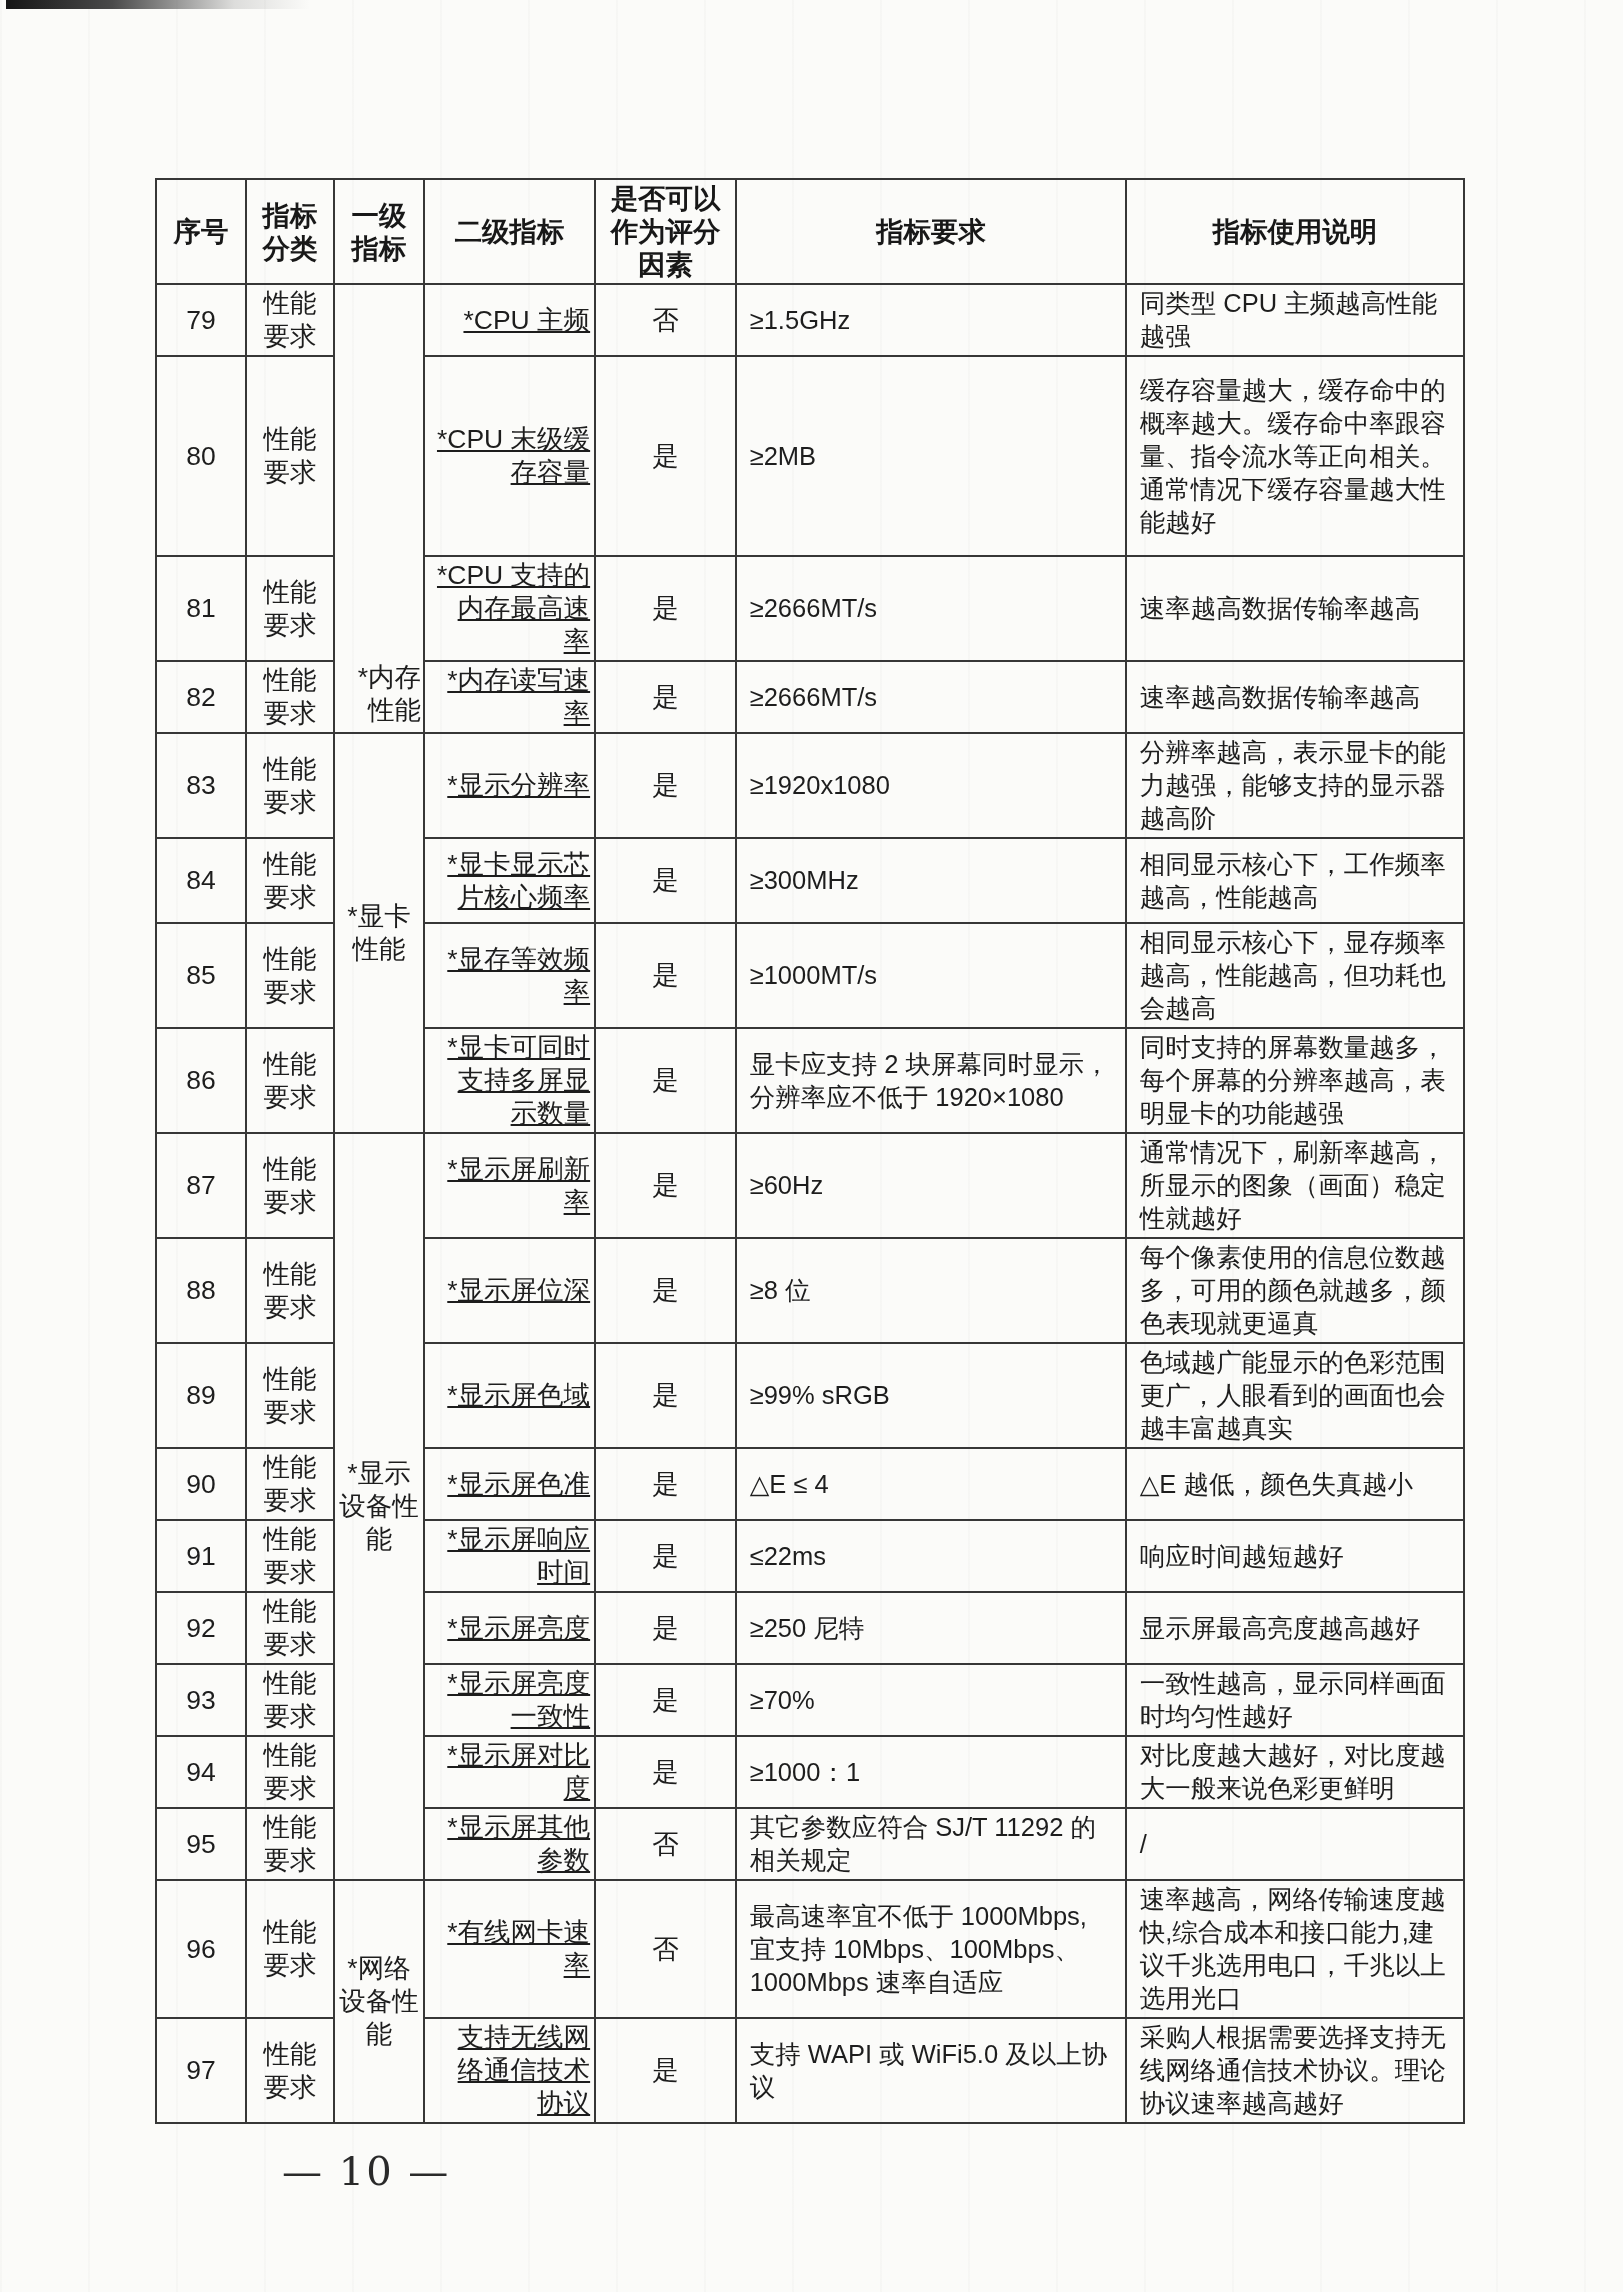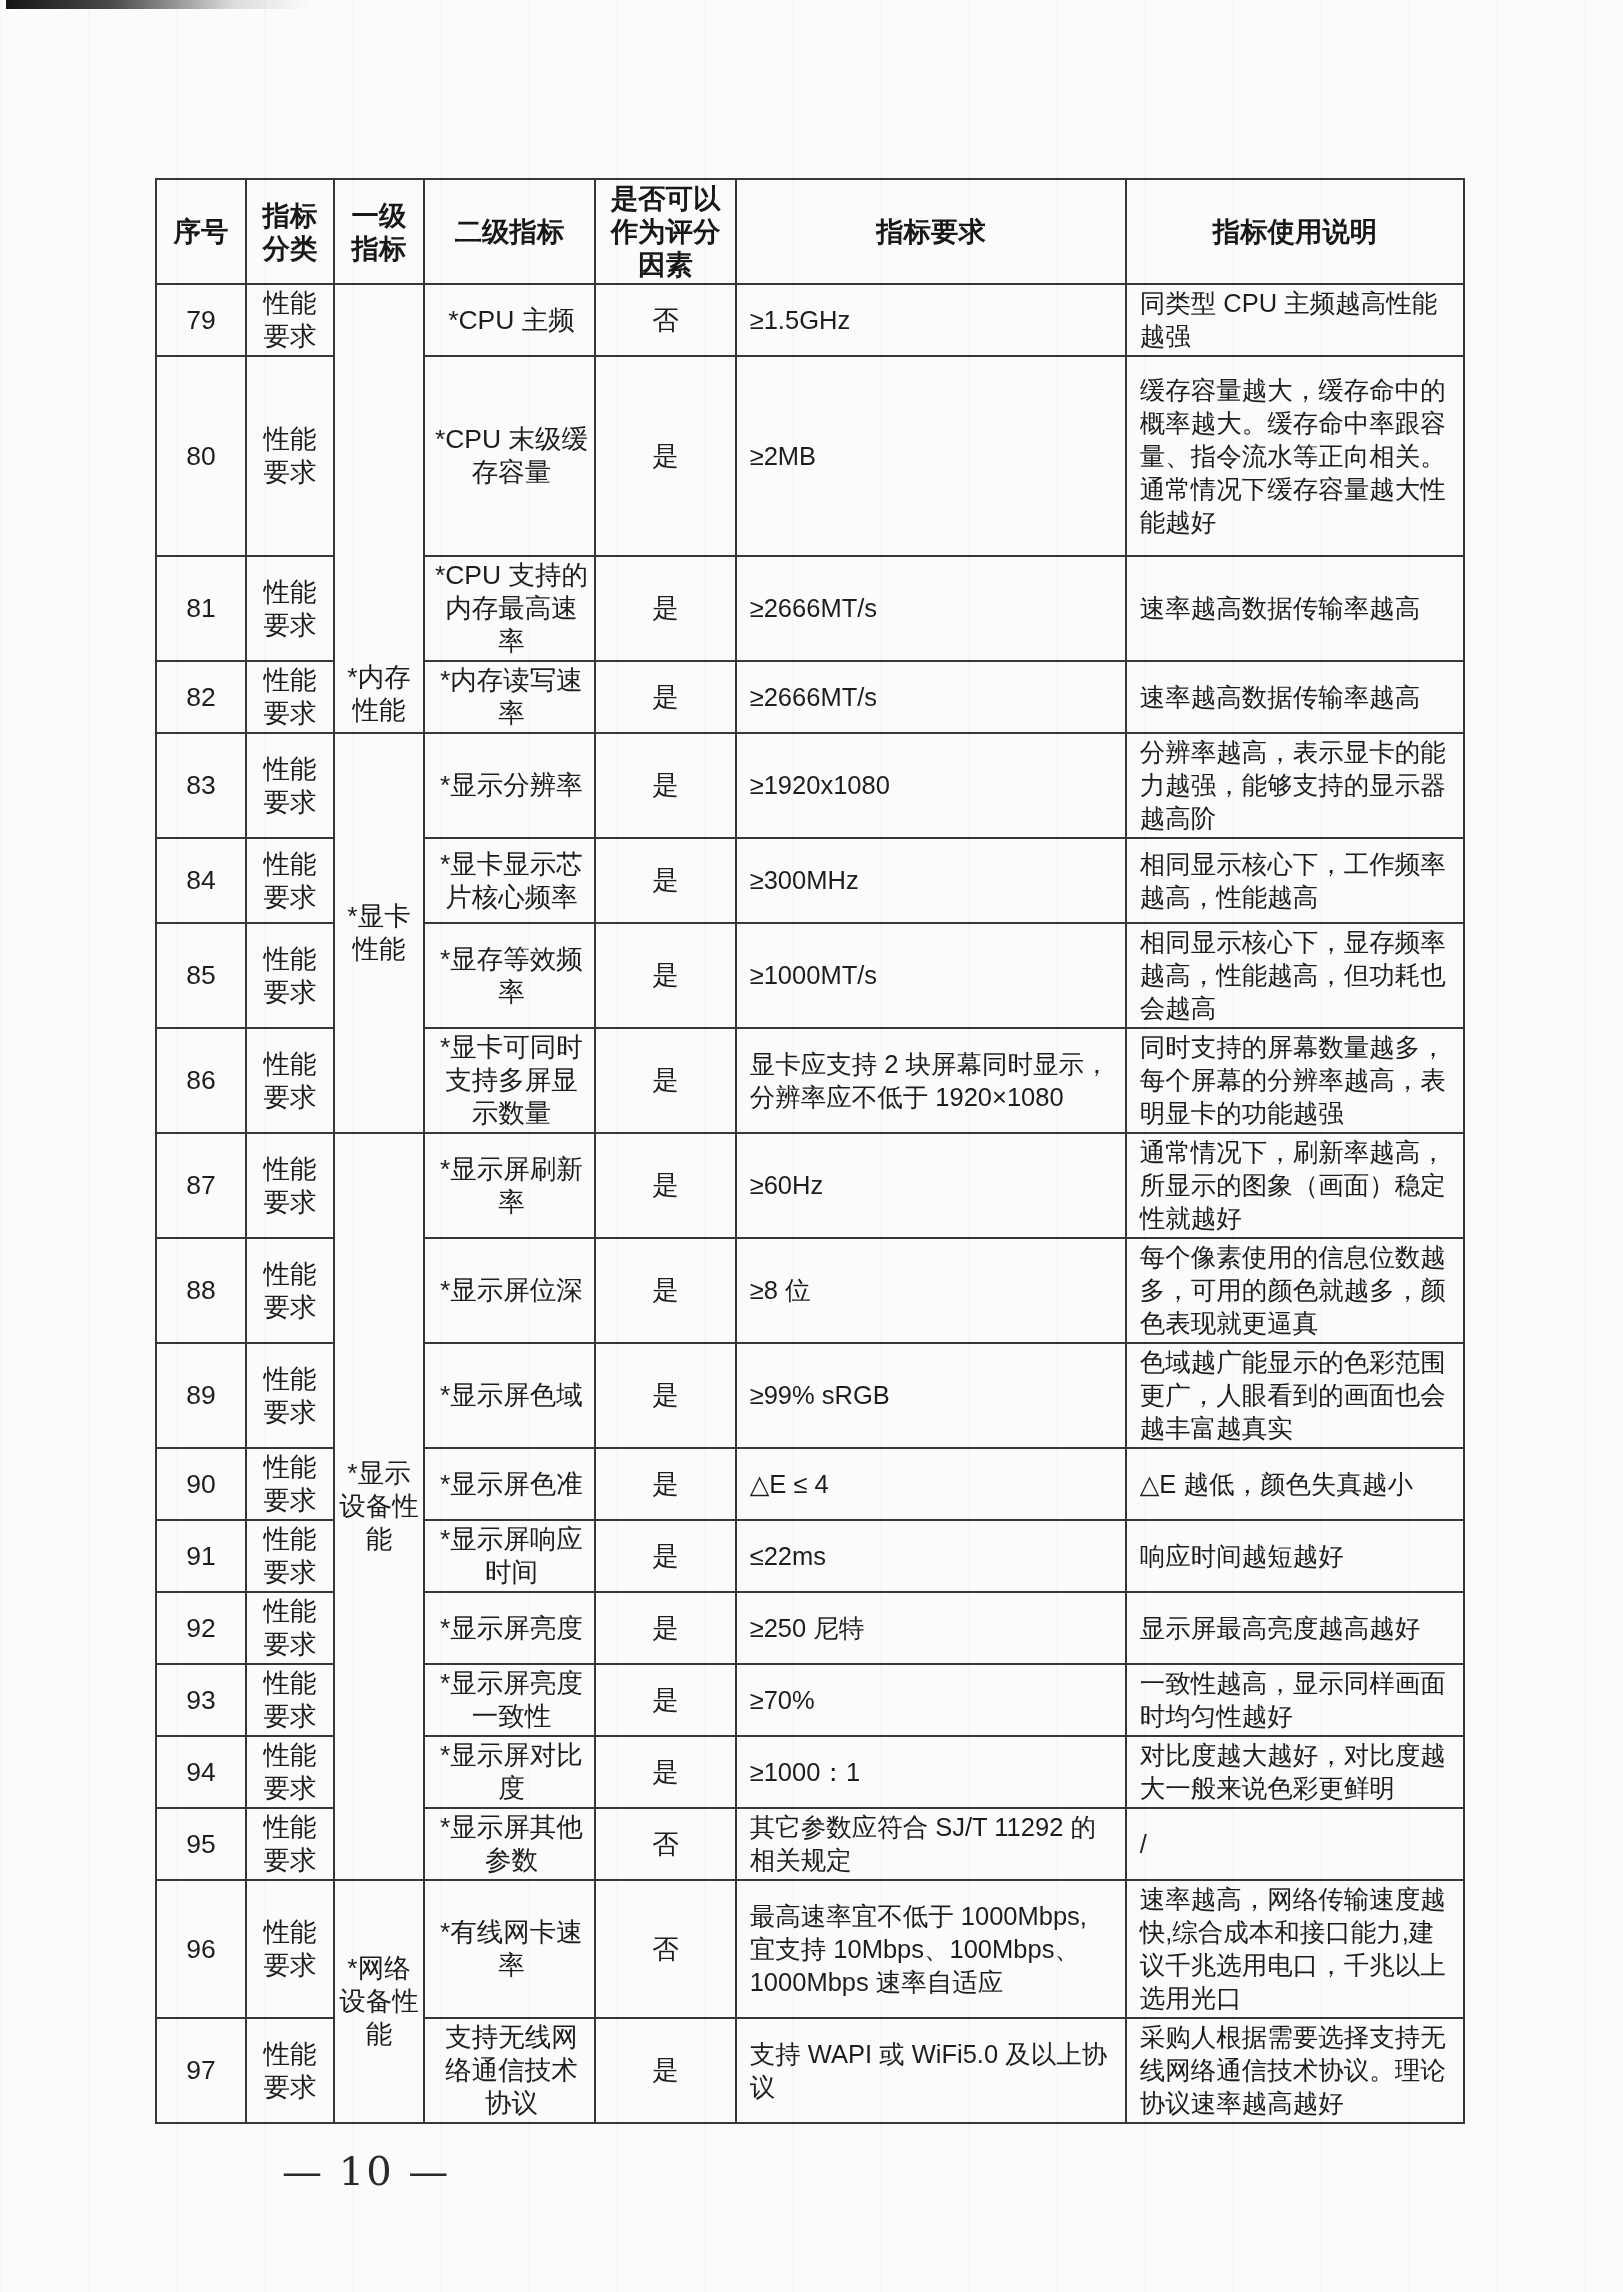--- a/index.html
+++ b/index.html
@@ -33,26 +33,26 @@
     vertical-align:middle;
     word-break:break-word;
     overflow:hidden;
   }
   .spec-table thead tr{height:99px;}
   .spec-table th{
     font-weight:bold;font-size:27.4px;line-height:33px;text-align:center;color:#181818;
   }
   .spec-table td{font-size:26.5px;line-height:33px;}
   td.col-no,td.col-category,td.col-level1,td.col-scoring{text-align:center;}
-  td.col-level2{text-align:center;padding:2px 3.9px 2px 7.8px;}
+  td.col-level2{text-align:right;padding:2px 3.9px 2px 7.8px;text-decoration:underline;}
   td.col-requirement,td.col-usage{
     text-align:left;font-size:25.5px;padding:2px 7.8px 2px 12.7px;
   }
   td.col-level1{padding:2px 2px;}
-  td.vbottom{vertical-align:bottom;padding-bottom:4.9px;}
+  td.vbottom{vertical-align:bottom;padding-bottom:4.9px;text-align:right;}
   .page-number{
     position:absolute;left:282px;top:2148px;
     font-family:"DejaVu Serif","Liberation Serif",serif;
     font-size:40px;color:#2a2a2a;letter-spacing:2px;white-space:nowrap;
   }
 </style>
 </head>
 <body>
 
 <div class="page">

